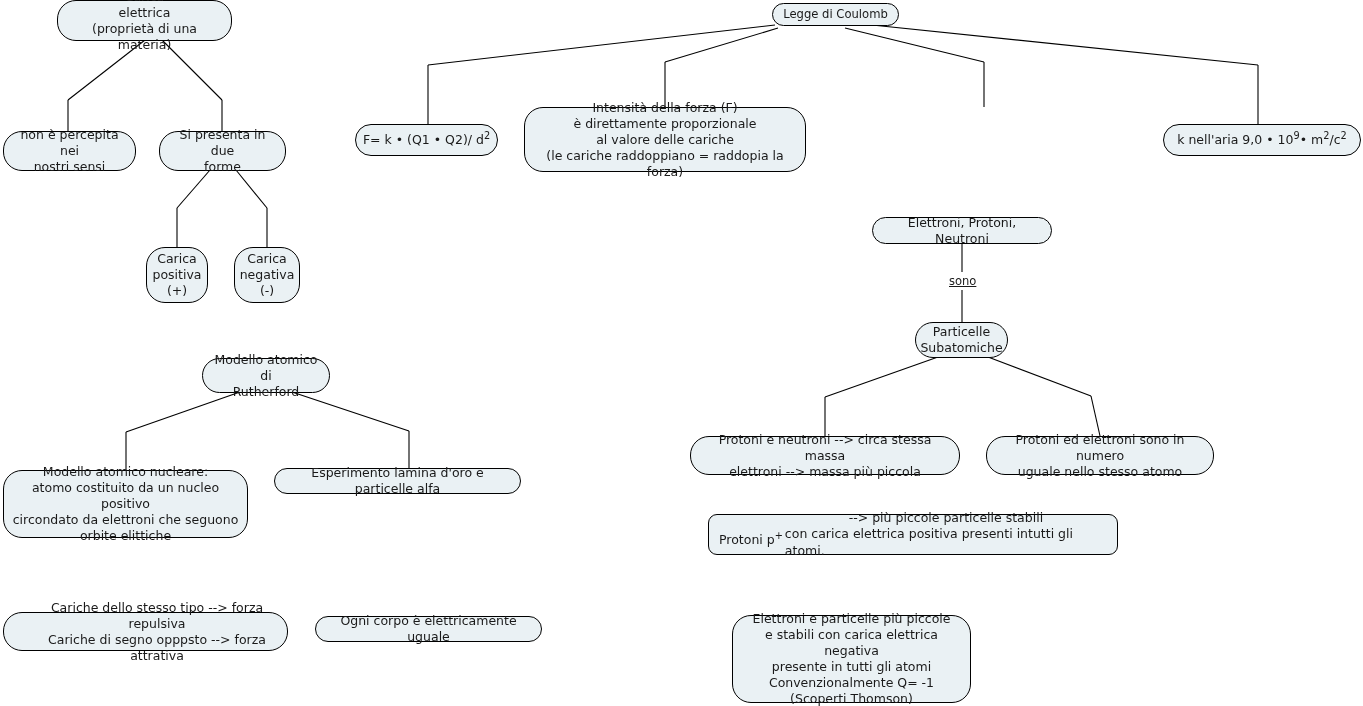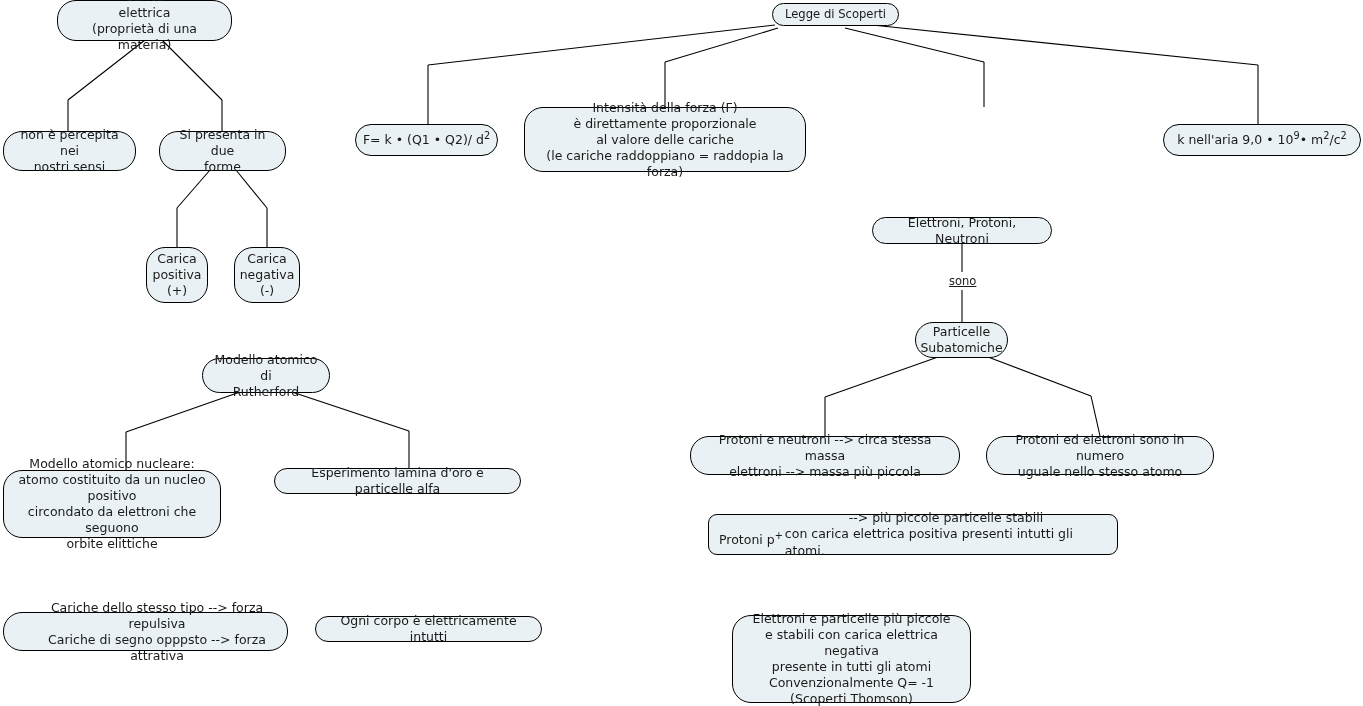--- a/index.html
+++ b/index.html
@@ -106,21 +106,21 @@
 forme</div>
 
   <div class="node" style="left:146px;top:247px;width:62px;height:56px;">Carica
 positiva
 (+)</div>
 
   <div class="node" style="left:234px;top:247px;width:66px;height:56px;">Carica
 negativa
 (-)</div>
 
-  <div class="node small" style="left:772px;top:3px;width:127px;height:23px;">Legge di Scoperti</div>
+  <div class="node small" style="left:772px;top:3px;width:127px;height:23px;">Legge di Coulomb</div>
 
   <div class="node formula" style="left:355px;top:124px;width:143px;height:32px;">
     <span><span>F= k </span><span>•</span><span> (Q1 </span><span>•</span><span> Q2)/ d</span><sup>2</sup></span>
   </div>
 
   <div class="node" style="left:524px;top:107px;width:282px;height:65px;">Intensità della forza (F)
 è direttamente proporzionale
 al valore delle cariche
 (le cariche raddoppiano = raddopia la forza)</div>
 
@@ -146,31 +146,31 @@
     <span class="protoni-left"><span>Protoni  p</span><sup>+</sup></span>
     <span class="protoni-right">
       <span class="l1">--&gt; più piccole particelle stabili</span>
       <span class="l2">con carica elettrica positiva presenti intutti gli atomi.</span>
     </span>
   </div>
 
   <div class="node" style="left:202px;top:358px;width:128px;height:35px;">Modello atomico di
 Rutherford</div>
 
-  <div class="node" style="left:3px;top:470px;width:218px;height:68px;">Modello atomico nucleare:
+  <div class="node" style="left:3px;top:470px;width:245px;height:68px;">Modello atomico nucleare:
 atomo costituito da un nucleo positivo
 circondato da elettroni che seguono
 orbite elittiche</div>
 
   <div class="node" style="left:274px;top:468px;width:247px;height:26px;">Esperimento lamina d'oro e particelle alfa</div>
 
   <div class="node" style="left:3px;top:612px;width:285px;height:39px;padding-left:31px;">Cariche dello stesso tipo --&gt; forza repulsiva
 Cariche di  segno opppsto --&gt; forza attrativa</div>
 
-  <div class="node" style="left:315px;top:616px;width:227px;height:26px;">Ogni corpo è elettricamente intutti</div>
+  <div class="node" style="left:315px;top:616px;width:227px;height:26px;">Ogni corpo è elettricamente uguale</div>
 
   <div class="node" style="left:732px;top:615px;width:239px;height:88px;">Elettroni e  particelle più piccole
 e stabili con carica elettrica negativa
 presente in tutti gli atomi
 Convenzionalmente Q= -1
 (Scoperti Thomson)</div>
 
 </div>
 
 </body></html>

